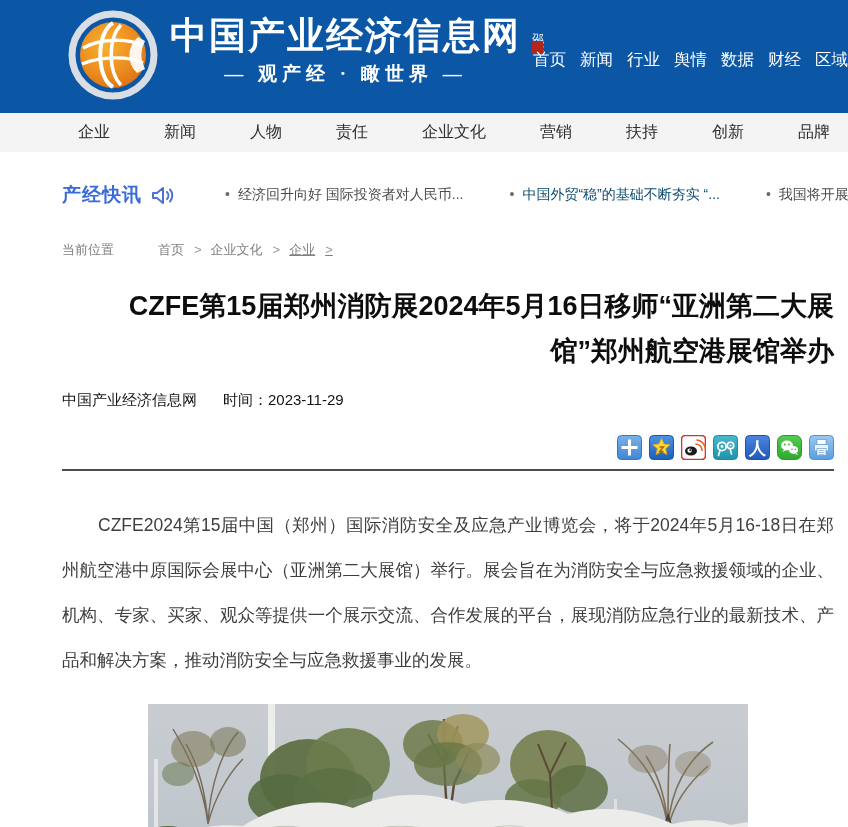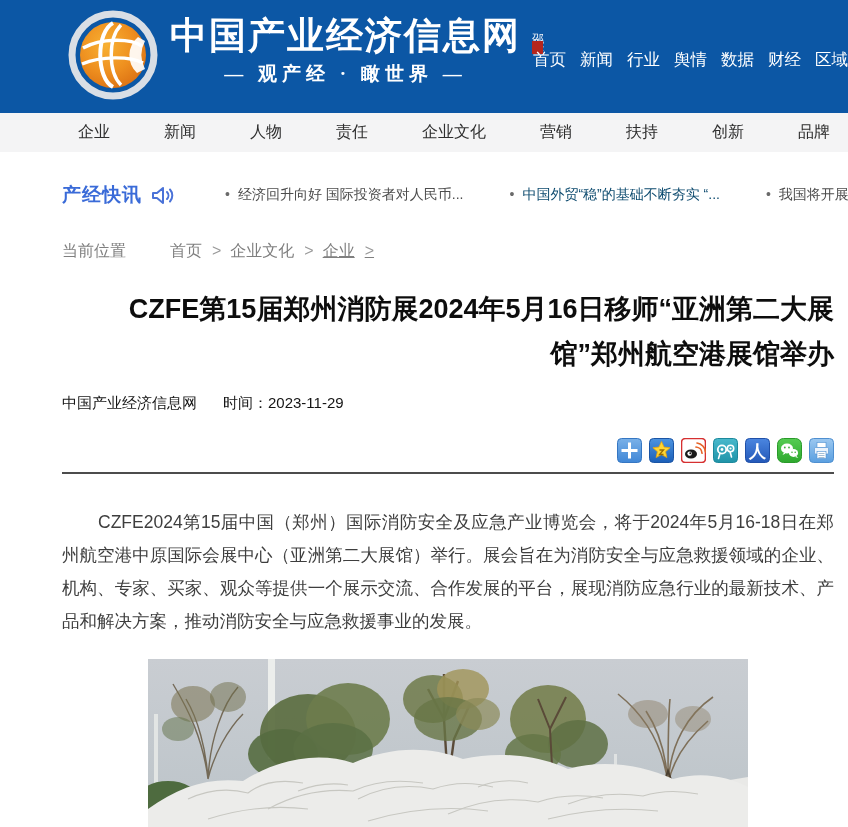--- a/index.html
+++ b/index.html
@@ -25,35 +25,35 @@
   .subnav a { color:#2e2e2e; font-size:16px; text-decoration:none; }
 
   
   .ticker { display:flex; align-items:center; margin:30px 0 0 62px; width:786px; overflow:hidden; white-space:nowrap;text-align:right; }
   .ticker-label { color:#3a6bd8; font-size:19px; font-weight:bold; letter-spacing:1px; }
   .speaker-icon { margin-left:9px; display:inline-flex; }
   .ticker-items { display:flex; gap:46px; margin-left:50px; font-size:14px; color:#4d4d4d; }
   .ticker-item::before { content:"•"; color:#6a6a6a; margin-right:8px; }
 
   
-  .breadcrumb { margin:33px 0 12px 62px; font-size:16px; color:#7f7f7f; display:flex; align-items:center; white-space:nowrap; }
+  .breadcrumb { margin:33px 0 12px 62px; font-size:13px; color:#7f7f7f; display:flex; align-items:center; white-space:nowrap; }
   .breadcrumb-label { margin-right:44px; }
   .crumb { color:#7f7f7f; text-decoration:none; margin-right:9px; }
   .crumb::after { content:">"; margin-left:10px; color:#9a9a9a; }
   .crumb.current { text-decoration:underline; }
 
   
   .article { width:772px; margin-left:62px; }
   .article-title { margin-top:25px; text-align:right; font-size:27px; font-weight:bold; color:#0d0d0d; line-height:45px; }
   .article-meta { margin-top:17px; font-size:15px; color:#151515; }
   .meta-source { margin-right:26px; }
   .share-row { display:flex; justify-content:flex-end; align-items:center; gap:7px; margin-top:25px; }
   .share-btn { width:25px; height:25px; display:inline-flex; cursor:pointer; border:none; background:none; padding:0; }
   .divider { border:none; border-top:2px solid #4c4c4c; margin-top:9px; }
-  .article-body { margin-top:32px; font-size:17.5px; line-height:33px; color:#3e3e3e; text-align:justify; text-indent:36px; }
+  .article-body { margin-top:32px; font-size:17.5px; line-height:45px; color:#3e3e3e; text-align:justify; text-indent:36px; }
   .figure { width:600px; height:170px; margin:21px auto 0; overflow:hidden; background:#c7ccd1; }
 </style>
 </head>
 <body>
 
 <div class="page">
 
   <header class="site-header">
     <div class="logo-row">
       <span class="logo-mark">

